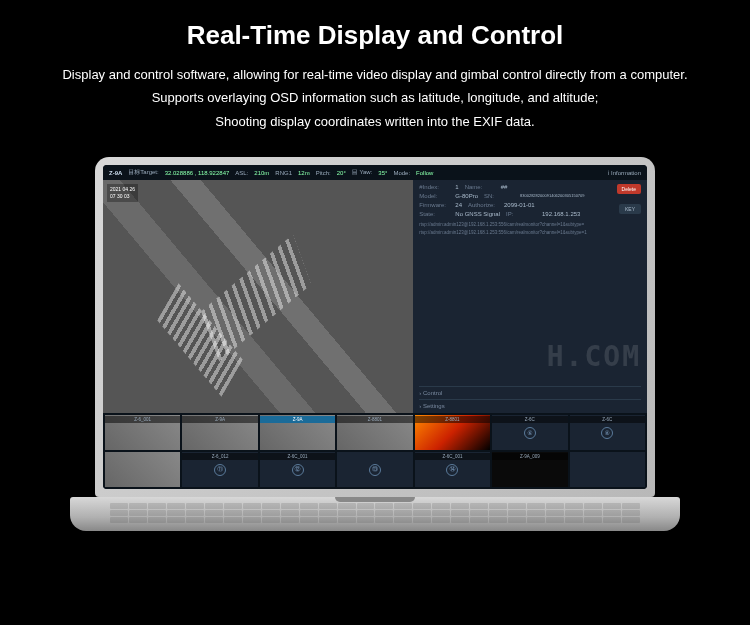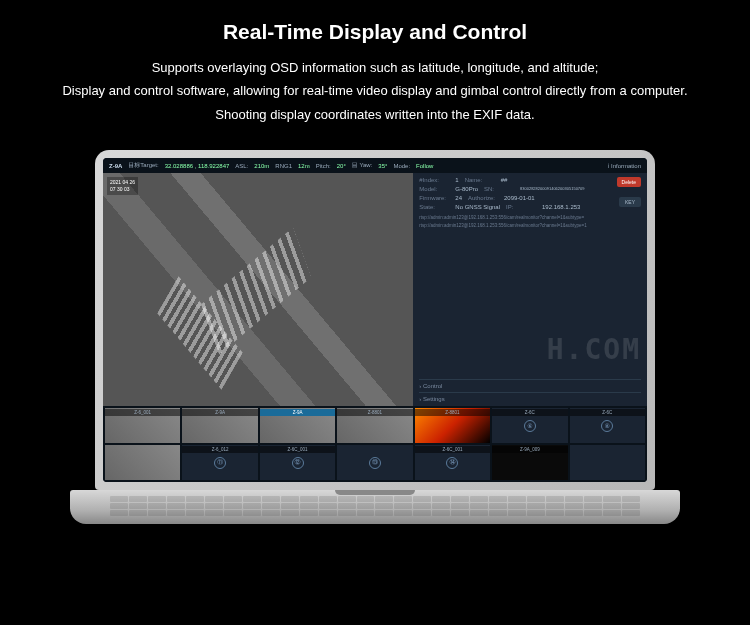--- a/index.html
+++ b/index.html
@@ -4,21 +4,21 @@
 <style>
 * { margin: 0; padding: 0; box-sizing: border-box; }
 body {
   width: 750px; height: 625px;
   background: #000;
   font-family: Arial, sans-serif;
   color: #fff;
   overflow: hidden;
 }
 .hero-title {
-  font-size: 21px;
+  font-size: 26px;
   font-weight: bold;
   text-align: center;
   padding-top: 20px;
 }
 .hero-desc {
   font-size: 13px;
   text-align: center;
   line-height: 1.8;
   padding: 12px 28px 0;
 }
@@ -209,22 +209,22 @@
 .key {
   background: rgba(50,50,50,0.15);
   border-radius: 1px;
 }
 </style>
 </head>
 <body>
 
 <div class="hero-title">Real-Time Display and Control</div>
 <div class="hero-desc">
+  <div>Display and control software, allowing for real-time video display and gimbal control directly from a computer.</div>
   <div>Supports overlaying OSD information such as latitude, longitude, and altitude;</div>
-  <div>Display and control software, allowing for real-time video display and gimbal control directly from a computer.</div>
   <div>Shooting display coordinates written into the EXIF data.</div>
 </div>
 
 <div class="laptop">
   <div class="laptop-screen-outer">
     <div class="laptop-screen-inner">
 
       <div class="topbar">
         <span class="title">Z-9A</span>
         <span>目标Target:</span>

